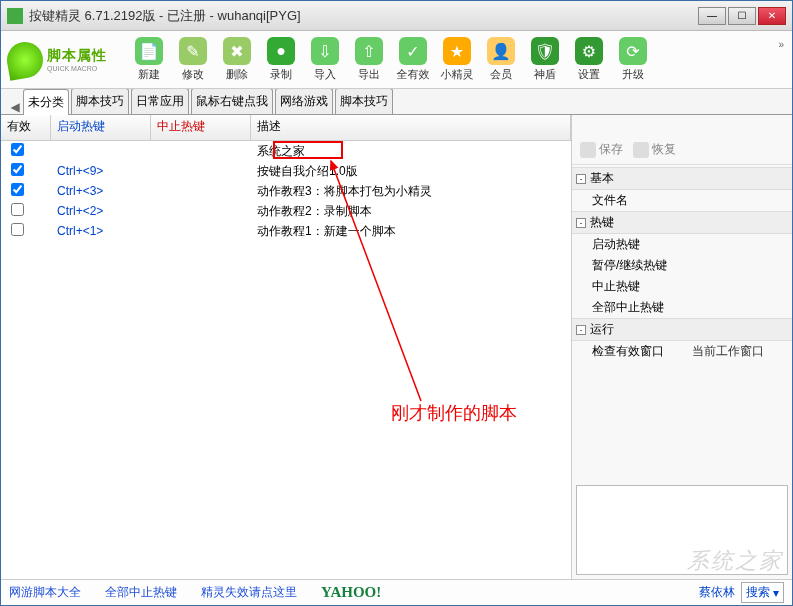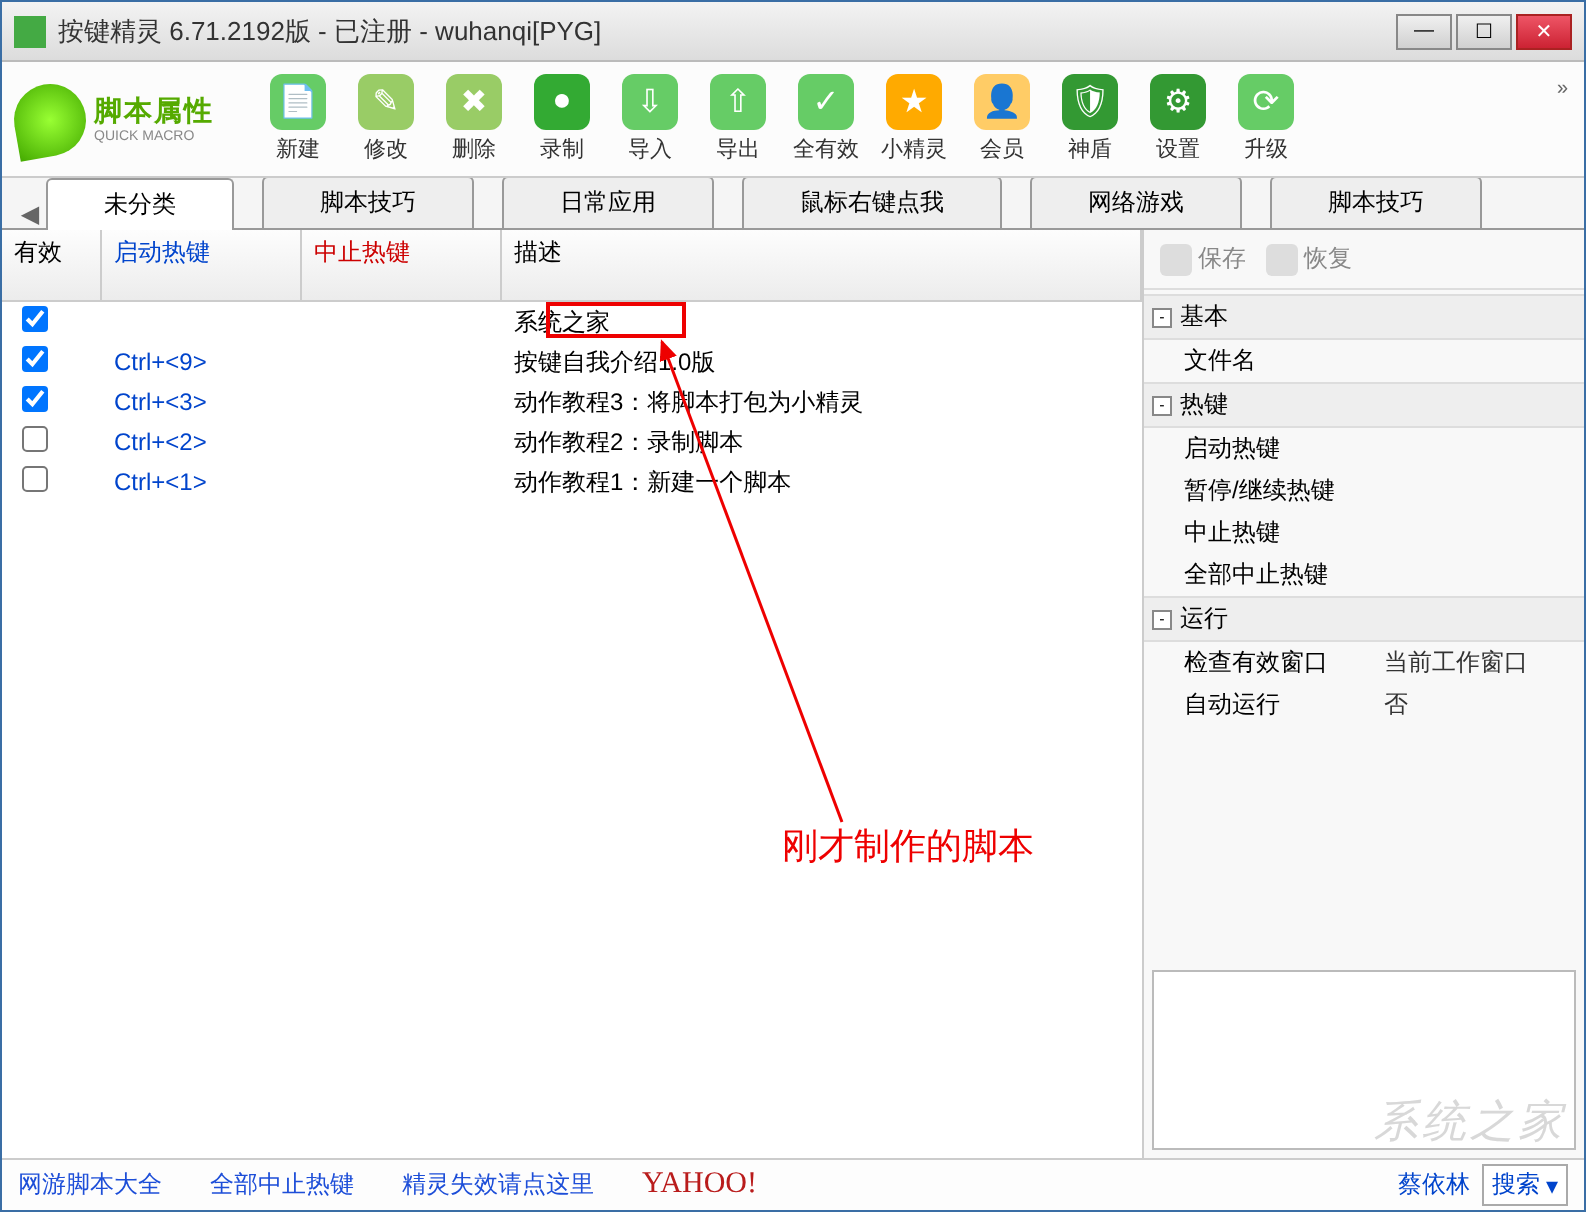--- a/index.html
+++ b/index.html
@@ -21,57 +21,57 @@
 .logo-text .cn { font-weight: bold; color: #5a0; font-size: 14px; letter-spacing: 1px; }
 .logo-text .en { font-size: 7px; color: #888; }
 .tb-items { display: flex; }
 .tb-item { width: 44px; display: flex; flex-direction: column; align-items: center; cursor: pointer; padding: 2px; }
 .tb-icon { width: 28px; height: 28px; border-radius: 6px; display: flex; align-items: center; justify-content: center; font-size: 16px; margin-bottom: 2px; }
 .tb-label { font-size: 11px; color: #333; }
 .chev { position: absolute; right: 8px; top: 8px; font-size: 10px; color: #666; cursor: pointer; }
 
 .tabbar { height: 26px; display: flex; align-items: flex-end; padding: 0 6px; border-bottom: 1px solid #999; background: #f5f5f5; }
 .tabbar .arrow { width: 16px; text-align: center; color: #666; cursor: pointer; }
-.tab { padding: 4px 28px; border: 1px solid #999; border-bottom: none; margin-right: 14px; background: #eee; cursor: pointer; border-radius: 3px 3px 0 0; }
+.tab { padding: 4px 4px; border: 1px solid #999; border-bottom: none; margin-right: 2px; background: #eee; cursor: pointer; border-radius: 3px 3px 0 0; }
 .tab.active { background: #fff; position: relative; top: 1px; }
 
 .content { flex: 1; display: flex; border-top: none; overflow: hidden; }
 .main-pane { flex: 1; display: flex; flex-direction: column; border-right: 1px solid #ccc; position: relative; }
-.list-header { display: flex; background: linear-gradient(#fdfdfd,#ececec); border-bottom: 1px solid #ccc; height: 36px; }
+.list-header { display: flex; background: linear-gradient(#fdfdfd,#ececec); border-bottom: 1px solid #ccc; height: 26px; }
 .lh-cell { padding: 3px 6px; border-right: 1px solid #ccc; font-weight: normal; }
 .col-valid { width: 50px; }
 .col-start { width: 100px; color: #0044cc; }
 .col-stop { width: 100px; color: #cc0000; }
 .col-desc { flex: 1; }
 
 .list-body { flex: 1; overflow: auto; position: relative; }
 .row { display: flex; height: 20px; align-items: center; }
 .cell { padding: 2px 6px; overflow: hidden; white-space: nowrap; }
 .cell.col-valid input { margin-left: 4px; }
 .highlight-box { position: absolute; border: 2px solid #e00; pointer-events: none; }
 .annotation-text { position: absolute; color: #e00; font-size: 18px; pointer-events: none; }
 
 .side-pane { width: 220px; display: flex; flex-direction: column; background: #f8f8f8; }
 .side-header { display: flex; background: linear-gradient(#fdfdfd,#ececec); border-bottom: 1px solid #ccc; height: 22px; align-items: center; padding: 0 6px; }
-.side-tb { display: flex; gap: 10px; padding: 6px 8px; border-bottom: 1px solid #ddd; }
+.side-tb { display: flex; gap: 10px; padding: 6px 8px; border-bottom: 1px solid #ddd; margin-top: 20px; }
 .side-tb-item { display: flex; align-items: center; gap: 3px; color: #888; cursor: pointer; }
 .side-tb-icon { width: 16px; height: 16px; background: #ddd; border-radius: 3px; }
 
 .prop-tree { flex: 1; overflow: auto; padding: 2px 0; }
 .prop-group { padding: 2px 4px; background: #eee; border-top: 1px solid #ddd; border-bottom: 1px solid #ddd; display: flex; align-items: center; gap: 4px; }
 .prop-group .exp { width: 10px; height: 10px; border: 1px solid #888; font-size: 8px; line-height: 8px; text-align: center; background: #fff; cursor: pointer; }
 .prop-row { display: flex; padding: 2px 4px 2px 20px; }
 .prop-key { width: 100px; }
 .prop-val { flex: 1; color: #333; }
 
 .desc-textarea { height: 90px; border: 1px solid #bbb; margin: 4px; background: #fff; }
 
 .statusbar { height: 26px; display: flex; align-items: center; border-top: 1px solid #ccc; background: #fdfdfd; padding: 0 8px; gap: 24px; }
 .status-link { color: #1d4ed8; cursor: pointer; }
-.yahoo { color: #b91c1c; font-weight: normal; font-family: "Times New Roman", serif; font-size: 15px; }
+.yahoo { color: #15803d; font-weight: bold; font-family: "Times New Roman", serif; font-size: 15px; }
 .status-right { margin-left: auto; display: flex; align-items: center; gap: 6px; color: #0044cc; }
 .search-dd { border: 1px solid #aaa; padding: 1px 4px; background: #fff; display: flex; align-items: center; gap: 3px; cursor: pointer; }
 
 .watermark { position: absolute; right: 10px; bottom: 30px; color: rgba(200,200,200,0.7); font-size: 22px; font-style: italic; pointer-events: none; letter-spacing: 2px; }
 
 svg.arrow-svg { position: absolute; left: 0; top: 0; width: 100%; height: 100%; pointer-events: none; }
 </style>
 </head>
 <body>
 
@@ -252,24 +252,20 @@
             <div class="prop-val"><f12></f12></div>
           </div>
           <div class="prop-group">
             <span class="exp">-</span>
             <span>运行</span>
           </div>
           <div class="prop-row">
             <div class="prop-key">检查有效窗口</div>
             <div class="prop-val">当前工作窗口</div>
           </div>
-          <div class="prop-row">
-            <div class="prop-key">自动运行</div>
-            <div class="prop-val">否</div>
-          </div>
         </div>
       <div class="desc-textarea"></div>
     </div>
   </div>
 
   <div class="statusbar">
     <span class="status-link">网游脚本大全</span>
     <span class="status-link">全部中止热键</span>
     <span class="status-link">精灵失效请点这里</span>
     <span class="yahoo">YAHOO!</span>

